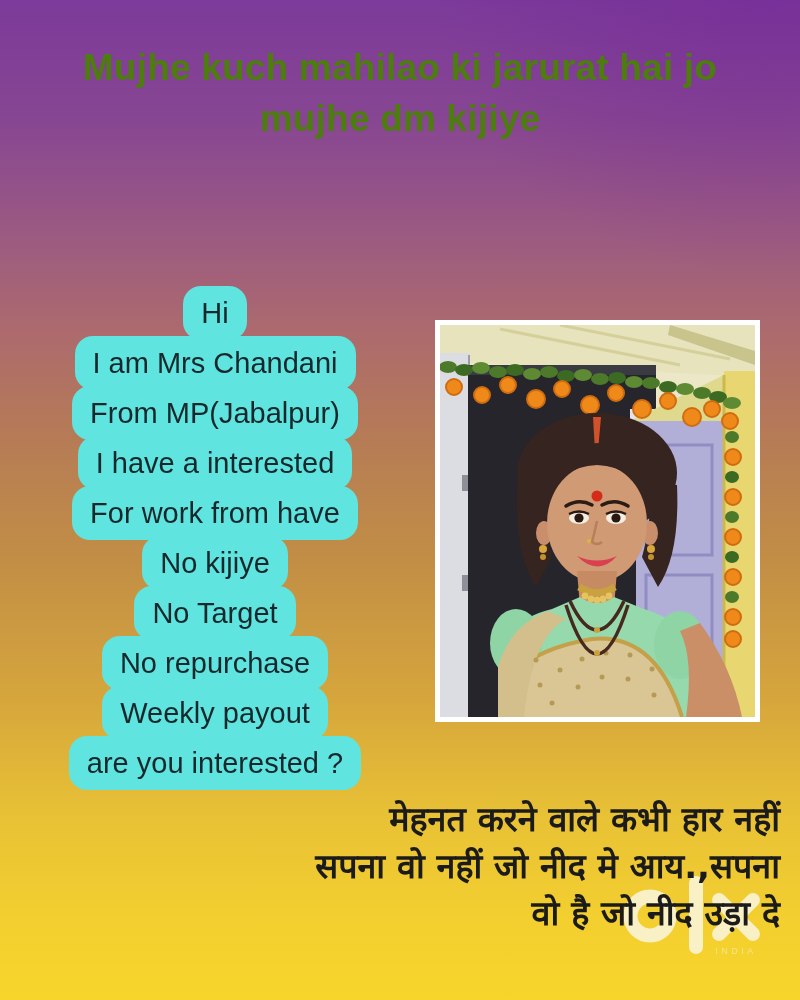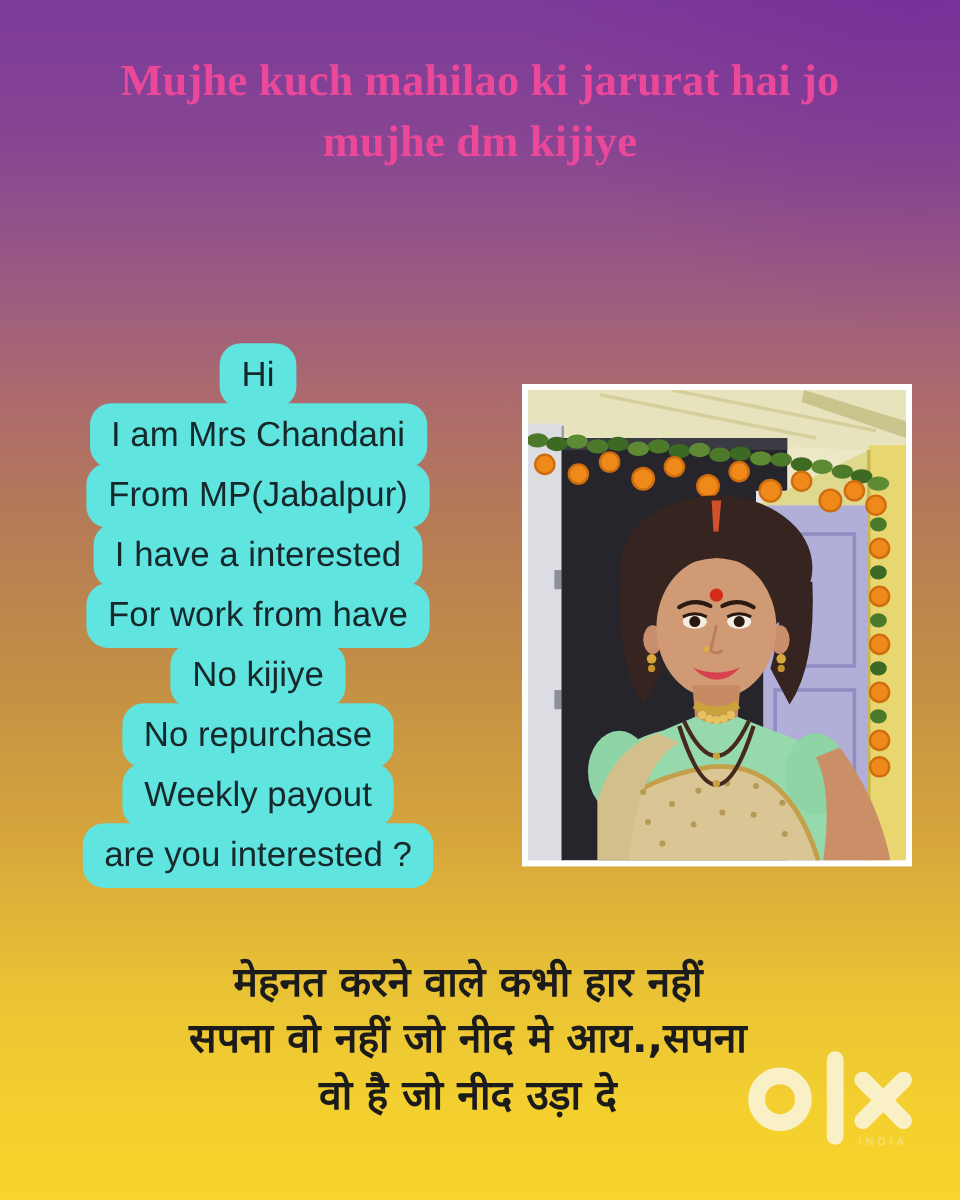--- a/index.html
+++ b/index.html
@@ -7,41 +7,41 @@
     width:800px;height:1000px;position:relative;overflow:hidden;
     font-family:"Liberation Sans",sans-serif;
     background-image:
       radial-gradient(500px 420px at 95% 0%, rgba(106,23,150,.28), rgba(106,23,150,0) 65%),
       linear-gradient(180deg,
         #7c3a9a 0%, #874692 12%, #9c5b80 24%, #ac6a6e 33%, #b57a57 43%,
         #c28e45 56%, #d6a63c 70%, #e9c235 82%, #f3cf2f 92%, #f8d52b 100%);
   }
   .headline{
     position:absolute;left:40px;right:40px;top:42px;
-    text-align:center;color:#ec4899;font-weight:700;
-    font-size:37px;line-height:51px;letter-spacing:.2px;font-family:Liberation Serif, serif;
+    text-align:center;color:#4d7c0f;font-weight:700;
+    font-size:37px;line-height:51px;letter-spacing:.2px;
   }
   .bubble-stack{
     position:absolute;left:40px;top:286px;width:350px;
     display:flex;flex-direction:column;align-items:center;
   }
   .bubble-line{
     background:#5fe4df;color:#16282b;white-space:nowrap;
     font-size:29px;line-height:46px;padding:4px 18px;border-radius:18px;
   }
   .bubble-line + .bubble-line{margin-top:-4px;}
   .photo-frame{
     position:absolute;left:435px;top:320px;width:325px;height:402px;
     background:#ffffff;box-sizing:border-box;padding:5px;
     box-shadow:0 0 0 0 rgba(0,0,0,0);
   }
   .photo-frame svg{display:block;width:315px;height:392px;}
   .quote{
     position:absolute;left:0;right:20px;top:796px;z-index:3;
-    text-align:center;color:#1b1b1b;font-weight:600;
+    text-align:right;color:#1b1b1b;font-weight:600;
     font-size:34px;line-height:47px;
     font-family:"DejaVu Sans","Liberation Serif",sans-serif;
   }
   .watermark{position:absolute;left:612px;top:874px;width:170px;height:92px;z-index:2;}
   .watermark svg{display:block;width:170px;height:92px;}
 </style>
 </head>
 <body>
 
 <div class="headline">
@@ -49,20 +49,21 @@
   <div>mujhe dm kijiye</div>
 </div>
 
 <div class="bubble-stack">
   <span class="bubble-line">Hi</span>
   <span class="bubble-line">I am Mrs Chandani</span>
   <span class="bubble-line">From MP(Jabalpur)</span>
   <span class="bubble-line">I have a  interested</span>
   <span class="bubble-line">For work from have</span>
   <span class="bubble-line">No kijiye</span>
+  <span class="bubble-line">No Target</span>
   <span class="bubble-line">No repurchase</span>
   <span class="bubble-line">Weekly payout</span>
   <span class="bubble-line">are you interested ?</span>
 </div>
 
 <div class="photo-frame">
   <svg viewBox="0 0 315 392" role="img" aria-label="woman-selfie">
 
     <rect x="0" y="0" width="315" height="392" fill="#ece7c6"></rect>
     <polygon points="0,0 315,0 315,52 0,36" fill="#e7e3bd"></polygon>

